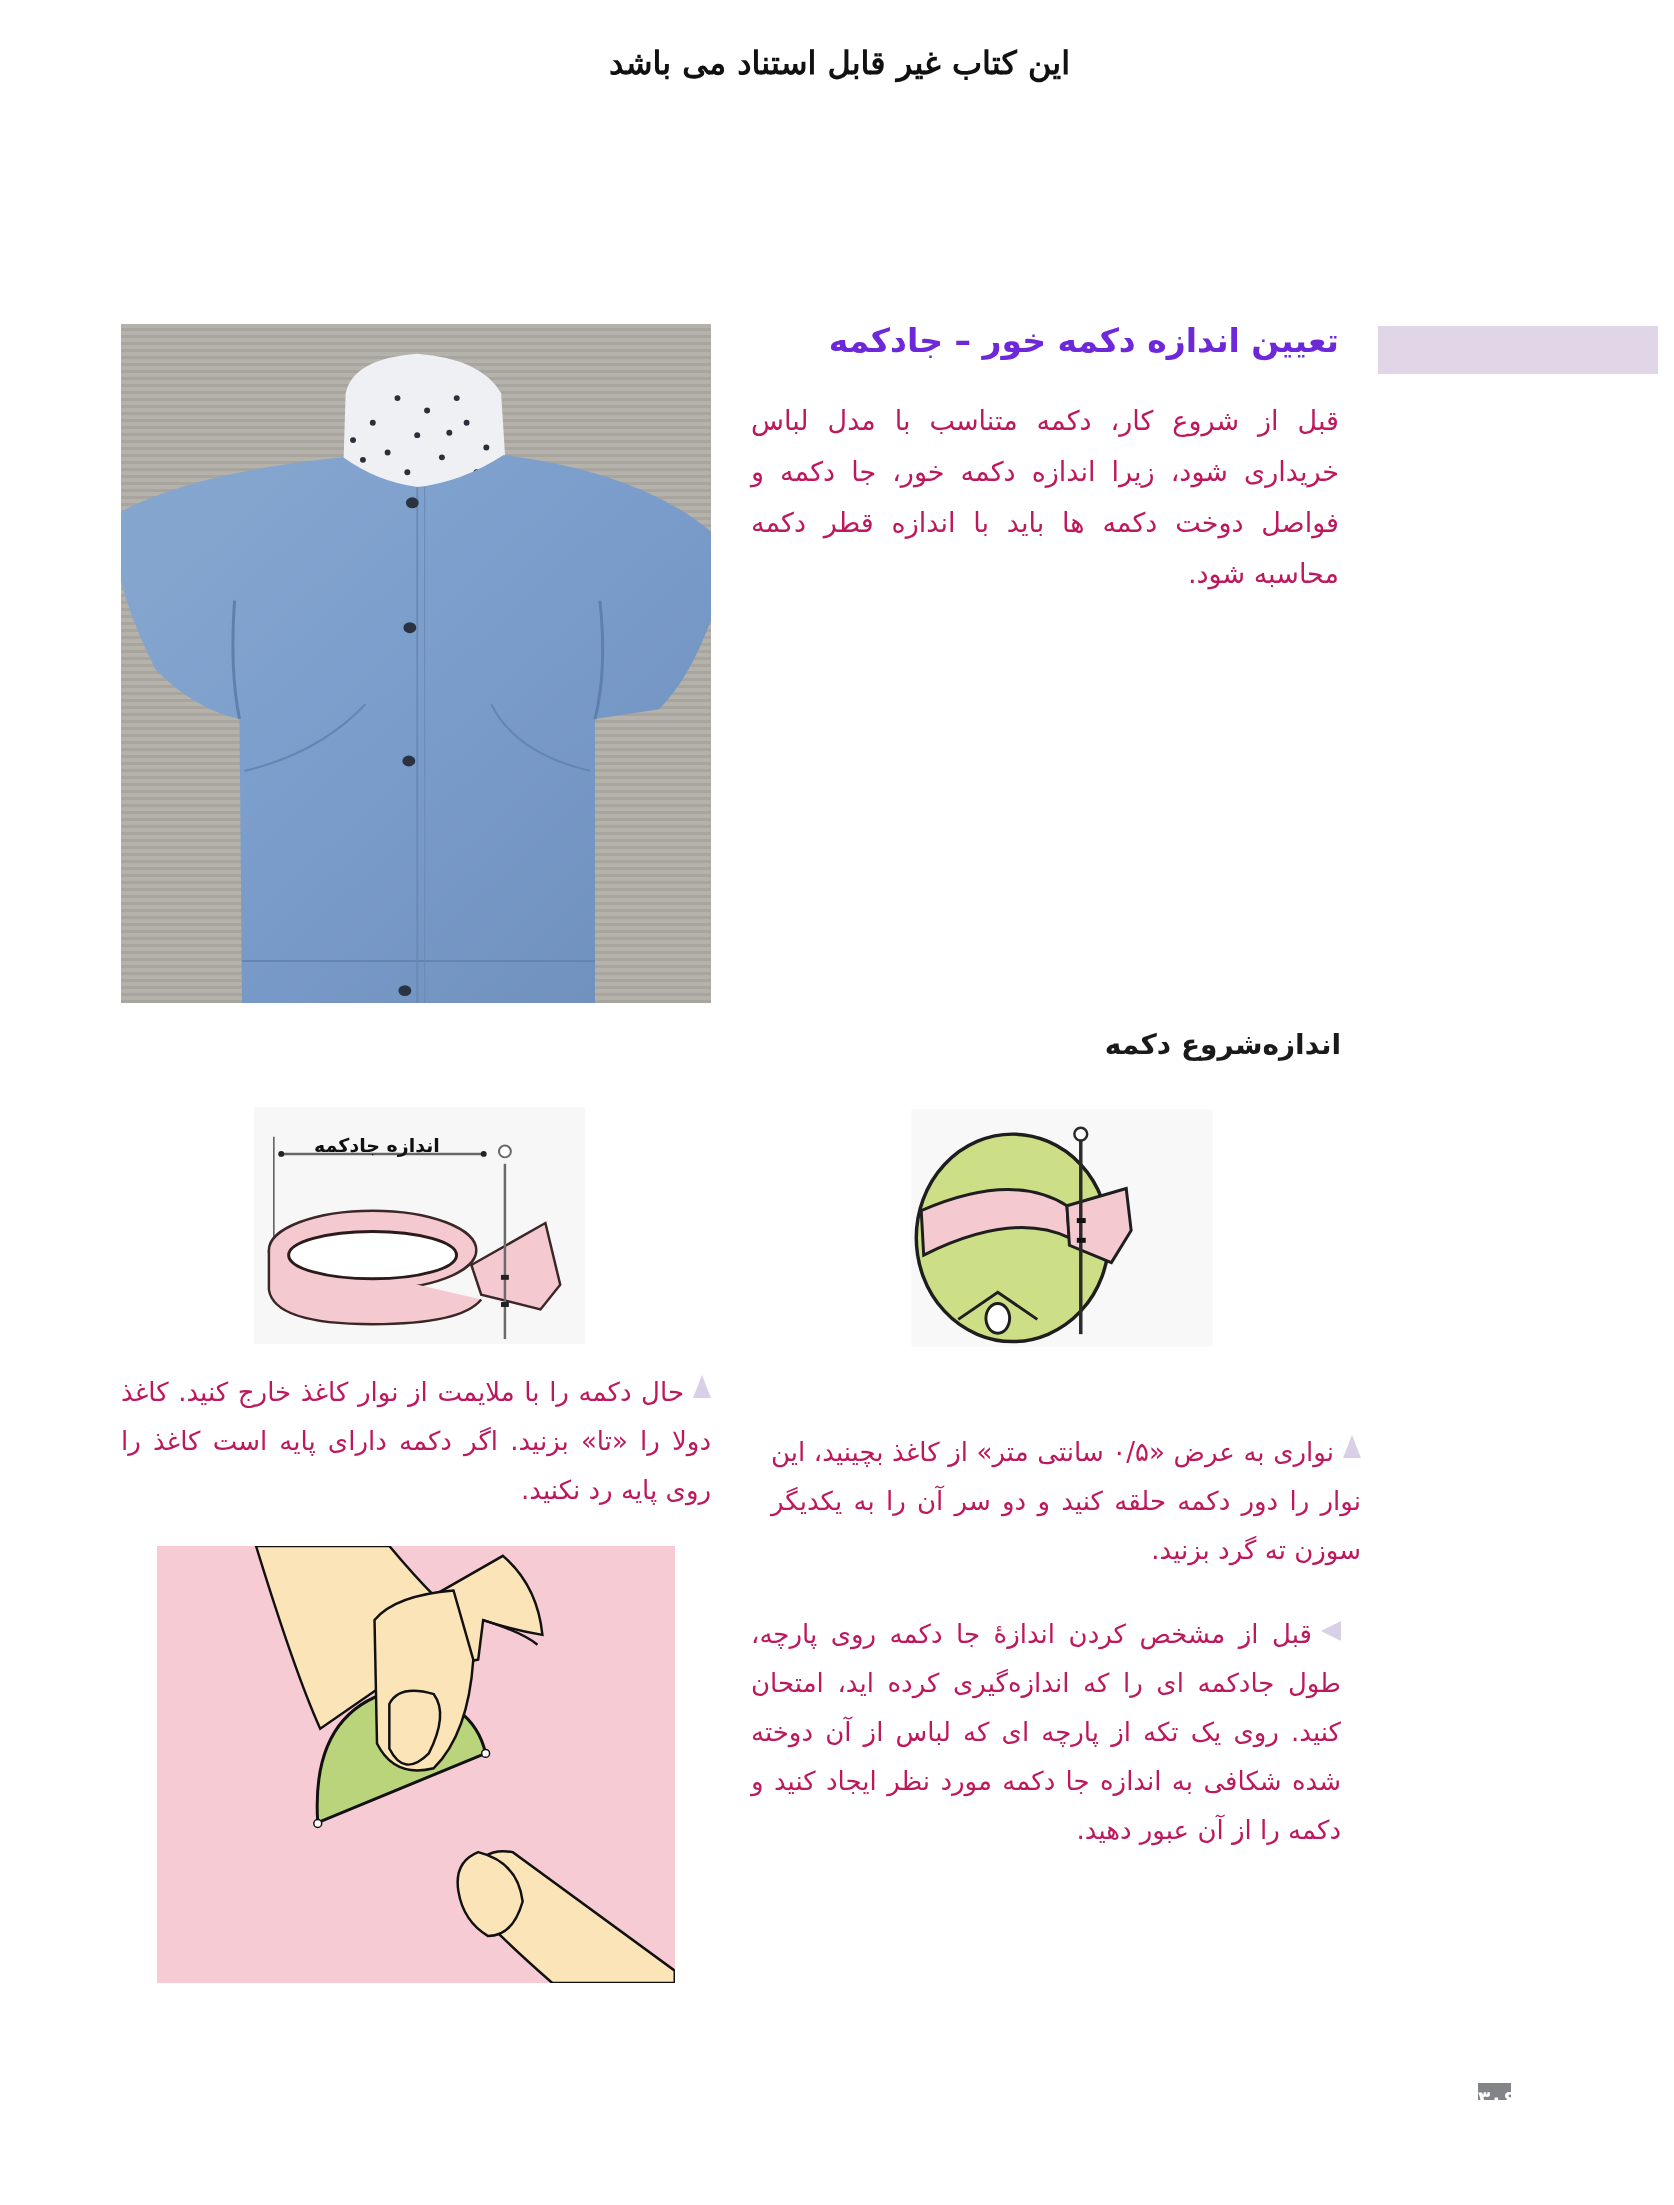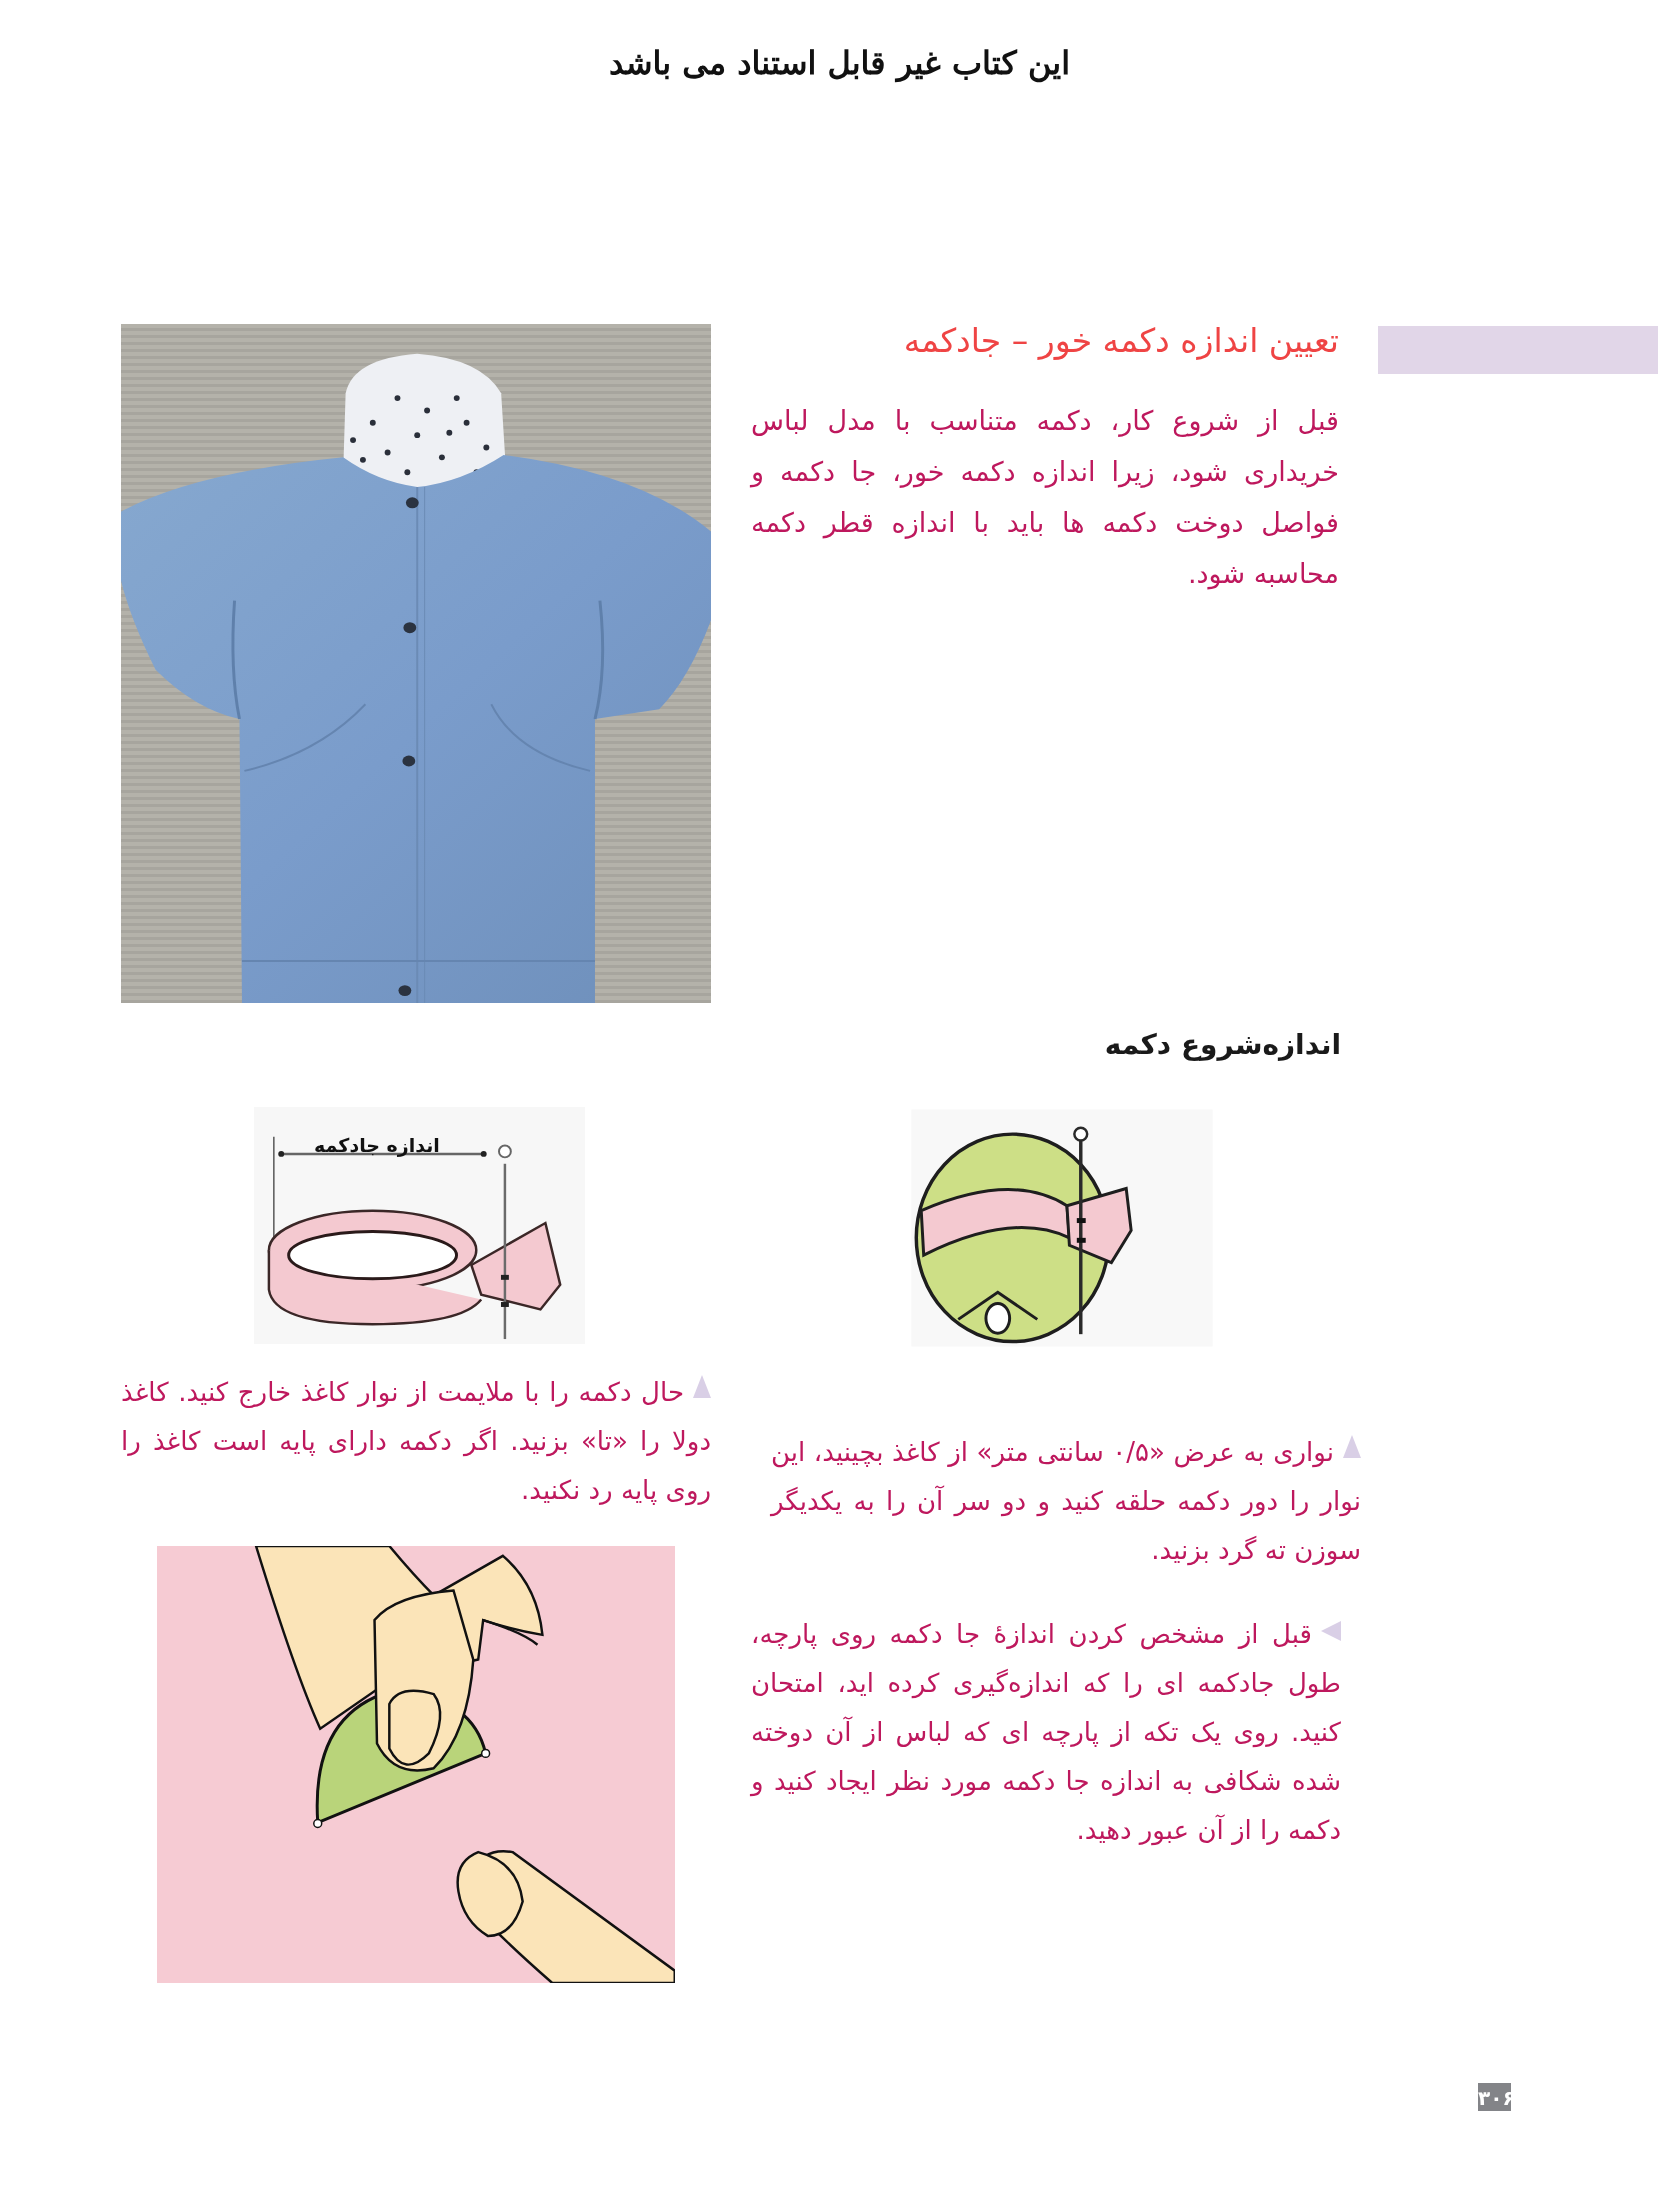--- a/index.html
+++ b/index.html
@@ -10,21 +10,21 @@
 
   .watermark {
     left: 543px; top: 44px; width: 593px; text-align: center;
     font-family: "DejaVu Serif", "Liberation Serif", serif;
     font-size: 32px; font-weight: bold; color: #111; direction: rtl;
   }
 
   .section-bar { left: 1378px; top: 326px; width: 280px; height: 48px; background: #e1d6e8; }
   .section-title {
     left: 761px; top: 321px; width: 578px;
-    font-size: 33px; font-weight: normal; color: #ef4444; letter-spacing: -0.5px;
+    font-size: 33px; font-weight: bold; color: #6d28d9; letter-spacing: -0.5px;
   }
   .intro {
     left: 751px; top: 395px; width: 588px;
     font-size: 27px; line-height: 51px; color: #be185d; text-align: justify; text-align-last: right;
   }
 
   .photo {
     left: 121px; top: 324px; width: 590px; height: 679px; overflow: hidden;
     background: repeating-linear-gradient(180deg, #b4b2aa 0px, #b4b2aa 4.4px, #a7a59e 4.4px, #a7a59e 7px);
   }
@@ -50,21 +50,21 @@
   }
   .bullet-left {
     display: inline-block; width: 0; height: 0; margin-left: 9px; vertical-align: 2px;
     border-top: 10px solid transparent; border-bottom: 10px solid transparent;
     border-right: 20px solid #d9cfe6;
   }
 
   .fig-hands { left: 157px; top: 1546px; width: 518px; height: 437px; background: #f6cbd3; overflow: hidden; }
 
   .page-num {
-    left: 1478px; top: 2083px; width: 33px; height: 28px; background: #838488;
+    left: 1478px; top: 2083px; width: 33px; height: 17px; background: #838488;
     color: #ffffff; font-size: 20px; font-weight: bold; text-align: center; line-height: 31px;
   }
 </style>
 </head>
 <body>
 
 <div class="abs watermark">این کتاب غیر قابل استناد می باشد</div>
 
 <div class="abs section-bar"></div>
 <div class="abs section-title rtl">تعیین اندازه دکمه خور – جادکمه</div>

